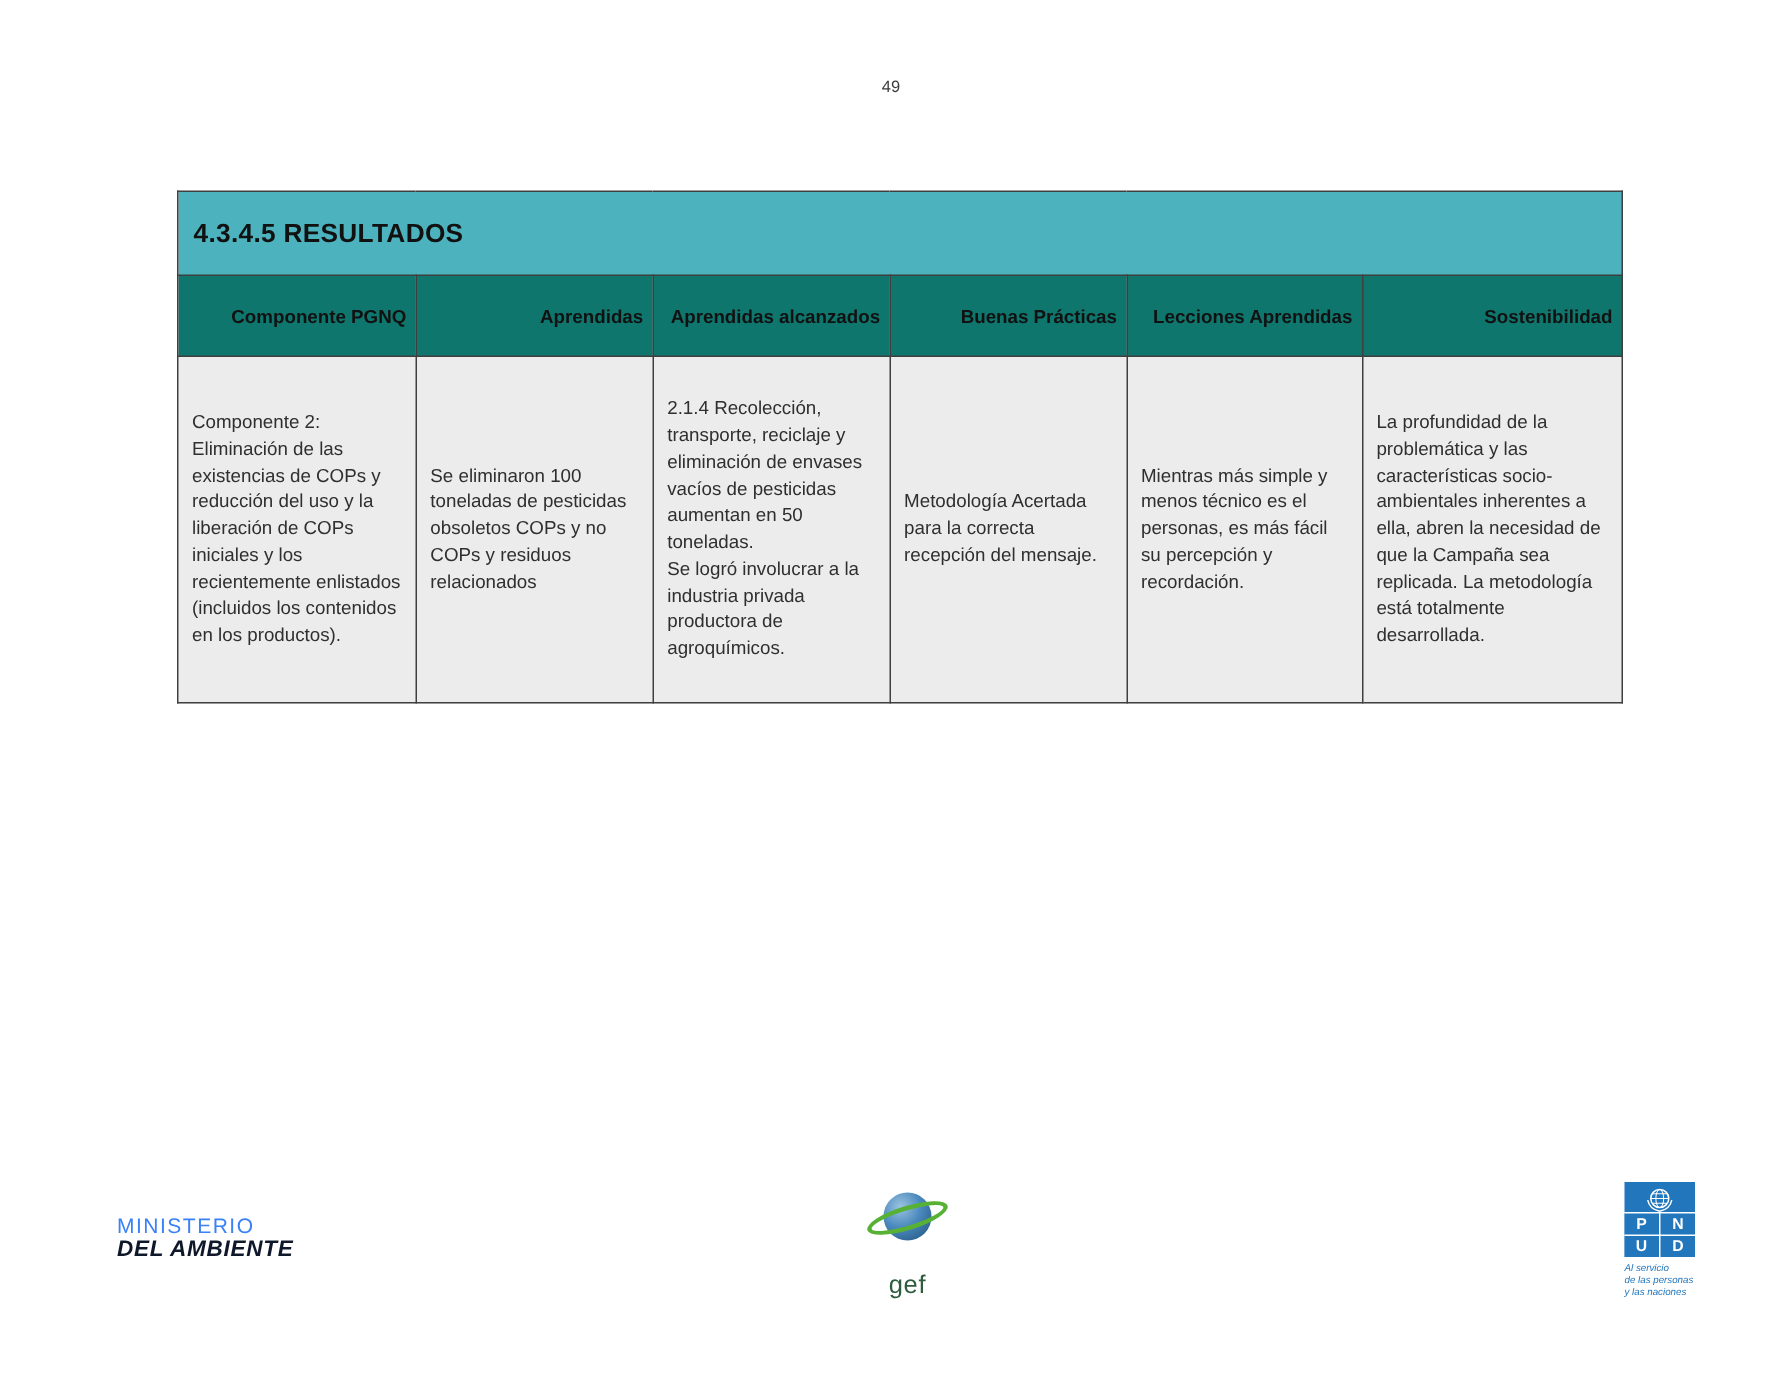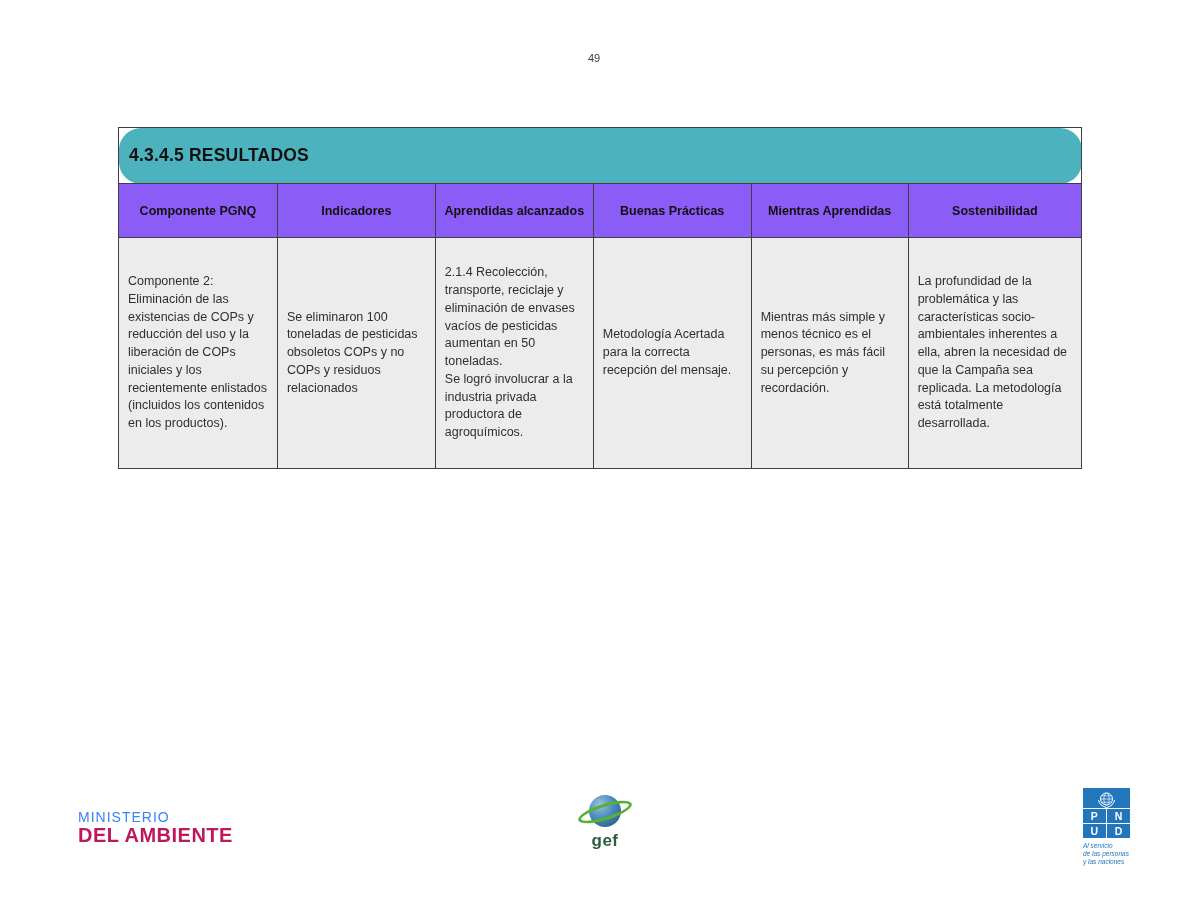--- a/index.html
+++ b/index.html
@@ -4,37 +4,37 @@
 <style>
   * { margin:0; padding:0; box-sizing:border-box; }
   html,body { width:1188px; height:918px; background:#ffffff; font-family:"Liberation Sans", sans-serif; overflow:hidden; }
   .page { position:relative; width:1188px; height:918px; background:#fff; }
 
   .page-number { position:absolute; top:52px; left:0; width:1188px; text-align:center; font-size:11px; color:#3c3c3c; }
 
   table.results { position:absolute; left:118px; top:127px; width:964px; border-collapse:collapse; table-layout:fixed; }
   table.results th, table.results td { border:1px solid #3f3f3f; }
 
-  .title-row th { background:#4cb2bd; height:56px; text-align:left; padding:0 10px; font-size:17.5px; font-weight:bold; color:#111; letter-spacing:0.2px;border-radius:22px; }
-  .head-row th { background:#8b5cf6; height:54px; text-align:center; vertical-align:middle; font-size:12.5px; font-weight:bold; color:#111; padding:2px 6px; }
+  .title-row th { background:#4cb2bd; height:56px; text-align:left; padding:0 10px; font-size:17.5px; font-weight:bold; color:#111; letter-spacing:0.2px; }
+  .head-row th { background:#0f766e; height:54px; text-align:right; vertical-align:middle; font-size:12.5px; font-weight:bold; color:#111; padding:2px 6px; }
   .body-row td { background:#ececec; height:231px; vertical-align:middle; font-size:12.5px; line-height:1.42; color:#2f2f2f; padding:8px 9px; white-space:pre-line; }
 
   .col1{width:16.5%} .col2{width:16.4%} .col3{width:16.4%} .col4{width:16.4%} .col5{width:16.3%} .col6{width:18.0%}
 
   
   .ministerio { position:absolute; left:78px; top:810px; line-height:1.05; }
   .ministerio .l1 { font-size:14px; color:#3b82f6; letter-spacing:1px; }
-  .ministerio .l2 { font-size:20px; color:#be185d; font-weight:bold; letter-spacing:0.5px; }
+  .ministerio .l2 { font-size:15px; color:#0f172a; font-weight:bold; letter-spacing:0.5px; font-style:italic; }
 
   .gef { position:absolute; left:576px; top:795px; width:58px; text-align:center; }
   .gef .globe-wrap { position:relative; width:58px; height:36px; }
   .gef .globe { position:absolute; left:13px; top:0; width:32px; height:32px; border-radius:50%;
       background:radial-gradient(circle at 35% 30%, #9cc3e0 0%, #4a89bd 45%, #1d4f79 100%); }
   .gef .ring { position:absolute; left:1px; top:9px; width:56px; height:16px; border:3px solid #57b134; border-radius:50%; transform:rotate(-17deg); }
-  .gef .gef-text { font-size:17px; font-weight:bold; color:#2c5d3c; margin-top:0px; letter-spacing:0.5px; }
+  .gef .gef-text { font-size:17px; font-weight:normal; color:#2c5d3c; margin-top:16px; letter-spacing:0.5px; }
 
   .pnud { position:absolute; left:1083px; top:788px; width:70px; }
   .pnud .box { width:47px; height:50px; background:#2276bc; position:relative; }
   .pnud .emblem { position:absolute; top:3px; left:13px; width:21px; height:18px; }
   .pnud .grid { position:absolute; left:0; bottom:0; width:47px; height:30px; display:grid; grid-template-columns:1fr 1fr; grid-template-rows:1fr 1fr; gap:1.5px; background:#fff; border-top:1.5px solid #fff; }
   .pnud .grid span { background:#2276bc; color:#fff; font-weight:bold; font-size:10.5px; display:flex; align-items:center; justify-content:center; }
   .pnud .tagline { margin-top:4px; font-size:6.5px; line-height:1.25; color:#2276bc; font-style:italic; white-space:pre-line; }
 </style>
 </head>
 <body>
@@ -51,24 +51,24 @@
         <col class="col4">
         <col class="col5">
         <col class="col6">
     </colgroup>
     <tbody>
         <tr class="title-row">
       <th colspan="6">4.3.4.5 RESULTADOS</th>
     </tr>
     <tr class="head-row">
       <th>Componente PGNQ</th>
-      <th>Indicadores</th>
+      <th>Aprendidas</th>
       <th>Aprendidas alcanzados</th>
       <th>Buenas Prácticas</th>
-      <th>Mientras Aprendidas</th>
+      <th>Lecciones Aprendidas</th>
       <th>Sostenibilidad</th>
     </tr>
     <tr class="body-row">
       <td>Componente 2: Eliminación de las existencias de COPs y reducción del uso y la liberación de COPs iniciales y los recientemente enlistados (incluidos los contenidos en los productos).</td>
       <td>Se eliminaron 100 toneladas de pesticidas obsoletos COPs y no COPs y residuos relacionados</td>
       <td>2.1.4 Recolección, transporte, reciclaje y eliminación de envases vacíos de pesticidas aumentan en 50 toneladas.
 Se logró involucrar a la industria privada productora de agroquímicos.</td>
       <td>Metodología Acertada para la correcta recepción del mensaje.</td>
       <td>Mientras más simple y menos técnico es el personas, es más fácil su percepción y recordación.</td>
       <td>La profundidad de la problemática y las características socio-ambientales inherentes a ella, abren la necesidad de que la Campaña sea replicada. La metodología está totalmente desarrollada.</td>

